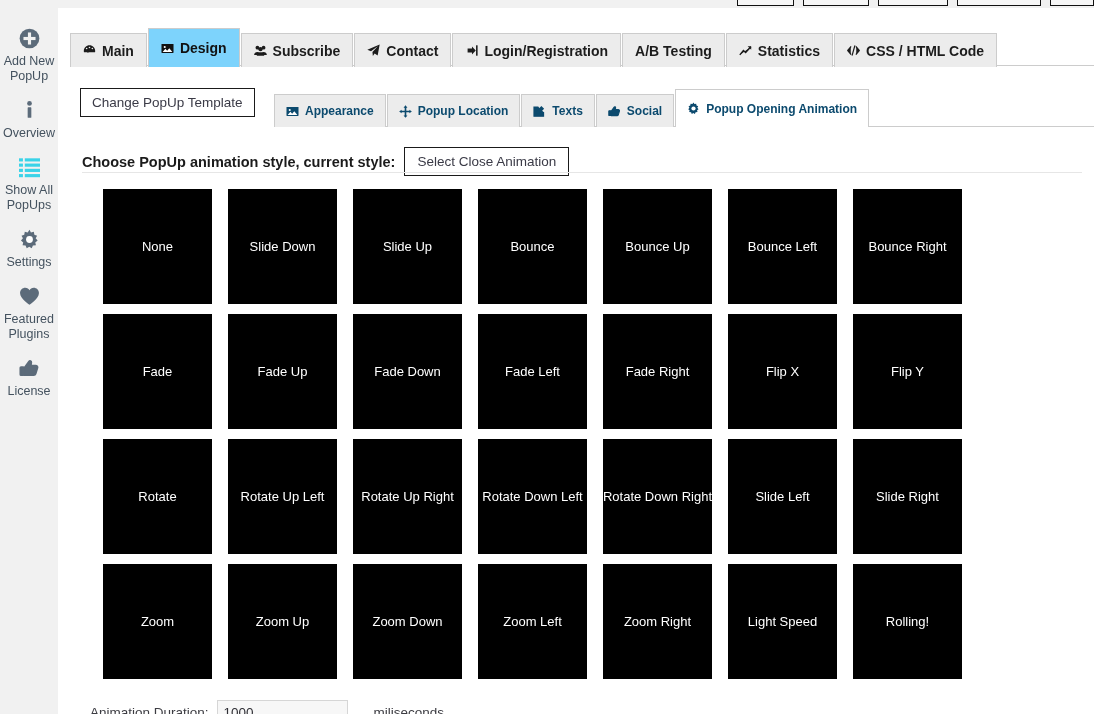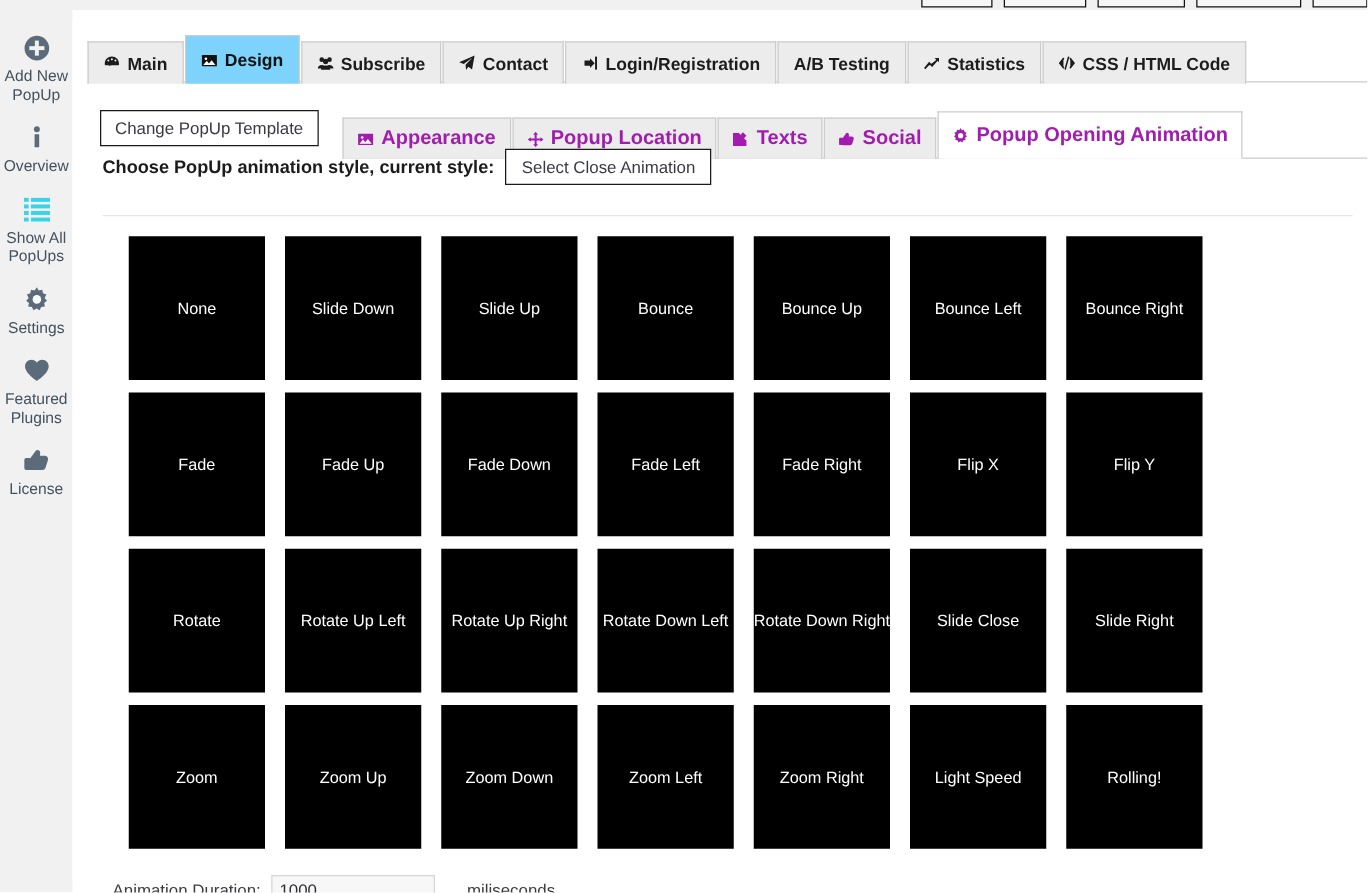--- a/index.html
+++ b/index.html
@@ -144,39 +144,39 @@
     width: 820px;
   }
   .subtab {
     height: 33px;
     padding: 0 11px;
     display: flex; align-items: center; gap: 6px;
     background: #ececec;
     border: 1px solid #cccccc;
     border-bottom: none;
     margin-right: 1px;
-    font-size: 16px;
+    font-size: 12px;
     font-weight: bold;
-    color: #a21caf;
+    color: #0c4a6e;
     cursor: pointer;
     white-space: nowrap;
     position: relative;
     top: 1px;
   }
   .subtab.active {
     background: #ffffff;
     height: 38px;
     z-index: 2;
   }
   .subtab .ti { display: inline-flex; align-items: center; }
 
   
   .head-row {
     position: absolute;
-    left: 24px; top: 111px;
+    left: 24px; top: 139px;
     display: flex;
     align-items: center;
     gap: 9px;
   }
   .head-label {
     font-size: 14.5px;
     font-weight: bold;
     color: #1b1b1b;
     font-family: "Liberation Sans", sans-serif;
   }
@@ -518,21 +518,21 @@
         <div class="tile">
           <span class="tile-label">Rotate Up Right</span>
         </div>
         <div class="tile">
           <span class="tile-label">Rotate Down Left</span>
         </div>
         <div class="tile">
           <span class="tile-label">Rotate Down Right</span>
         </div>
         <div class="tile">
-          <span class="tile-label">Slide Close</span>
+          <span class="tile-label">Slide Left</span>
         </div>
         <div class="tile">
           <span class="tile-label">Slide Right</span>
         </div>
         <div class="tile">
           <span class="tile-label">Zoom</span>
         </div>
         <div class="tile">
           <span class="tile-label">Zoom Up</span>
         </div>

